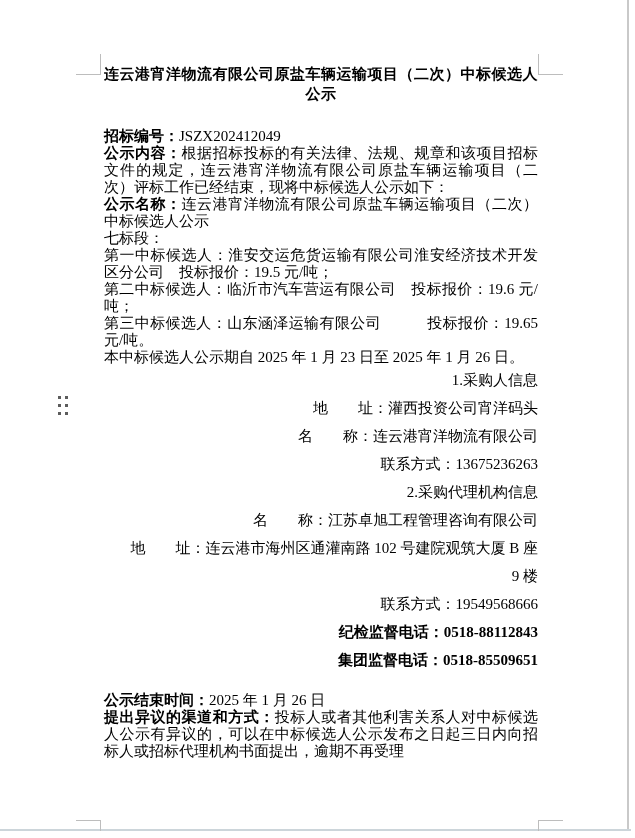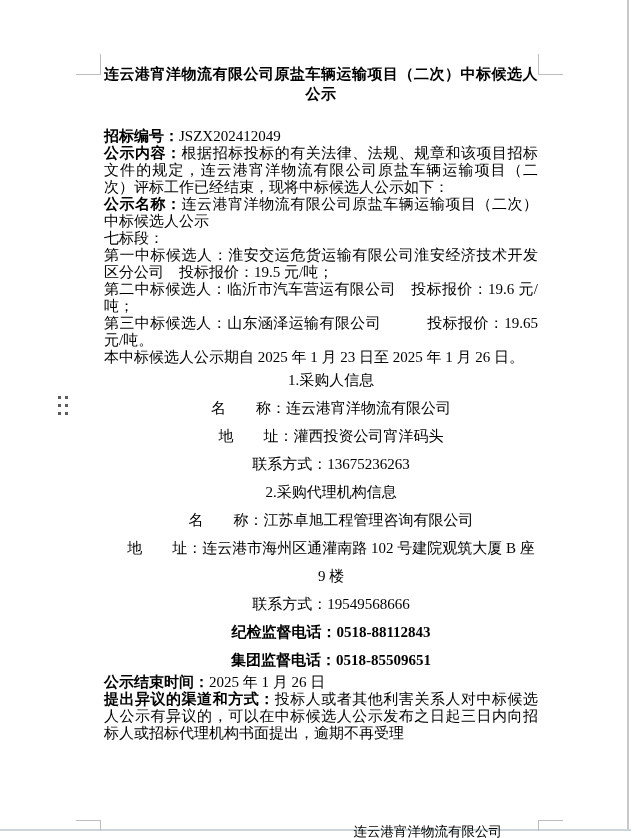--- a/index.html
+++ b/index.html
@@ -22,23 +22,23 @@
   .dots i{width:3px;height:3px;background:#5c5c5c;display:block;}
   
   .content{position:absolute;left:104px;top:64px;width:434px;}
   .title{
     font-size:15px;font-weight:bold;text-align:center;
     letter-spacing:.5px;line-height:20px;margin:0 0 24px 0;
   }
   p{margin:0;font-size:15px;line-height:17px;text-align:justify;}
   p b{font-weight:bold;}
   .contact{margin-left:20px;}
-  .contact p{line-height:28px;text-align:center;}
+  .contact p{line-height:28px;text-align:right;}
   .contact p.bold{font-weight:bold;font-family:Liberation Serif, serif;}
-  .tail{}
+  .tail{margin-top:18px;}
   .signature{
     margin:78px 36px 0 auto;width:max-content;text-align:center;
     font-size:13.5px;line-height:23px;
   }
 </style>
 </head>
 <body>
 
 <div class="edge-right"></div>
 <div class="edge-bottom"></div>
@@ -71,22 +71,22 @@
 
   <p>第一中标候选人：淮安交运危货运输有限公司淮安经济技术开发区分公司　投标报价：19.5 元/吨；</p>
   <p>第二中标候选人：临沂市汽车营运有限公司　投标报价：19.6 元/吨；</p>
   <p>第三中标候选人：山东涵泽运输有限公司　　　投标报价：19.65 元/吨。</p>
 
   <p>本中标候选人公示期自 2025 年 1 月 23 日至 2025 年 1 月 26 日。</p>
 
 
   <div class="contact">
     <p>1.采购人信息</p>
+    <p><span>地　　址：</span><span>灌西投资公司宵洋码头</span></p>
     <p><span>名　　称：</span><span>连云港宵洋物流有限公司</span></p>
-    <p><span>地　　址：</span><span>灌西投资公司宵洋码头</span></p>
     <p><span>联系方式：</span><span>13675236263</span></p>
 
     <p>2.采购代理机构信息</p>
     <p><span>名　　称：</span><span>江苏卓旭工程管理咨询有限公司</span></p>
     <p><span>地　　址：</span><span>连云港市海州区通灌南路 102 号建院观筑大厦 B 座 9 楼</span></p>
     <p><span>联系方式：</span><span>19549568666</span></p>
     <p class="bold"><span>纪检监督电话：</span><span>0518-88112843</span></p>
     <p class="bold"><span>集团监督电话：</span><span>0518-85509651</span></p>
   </div>
 

